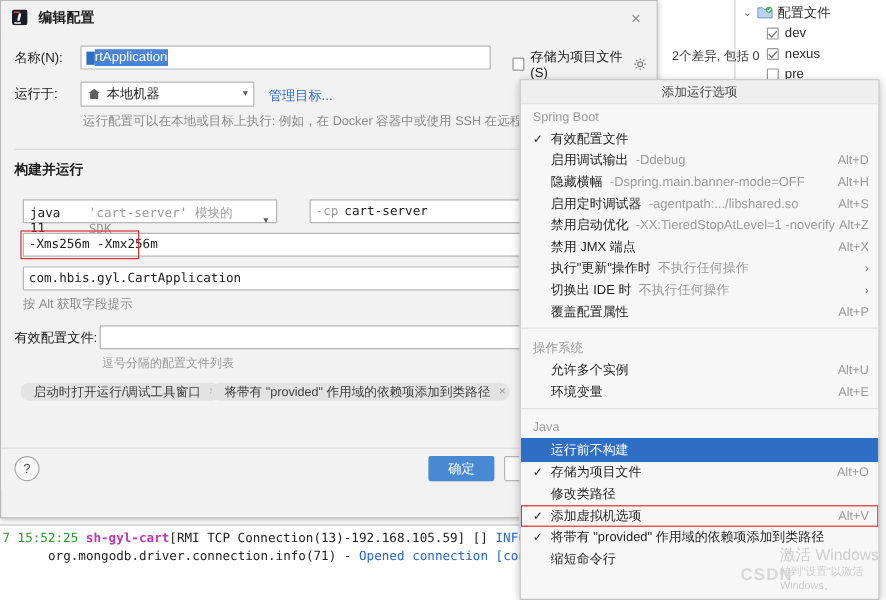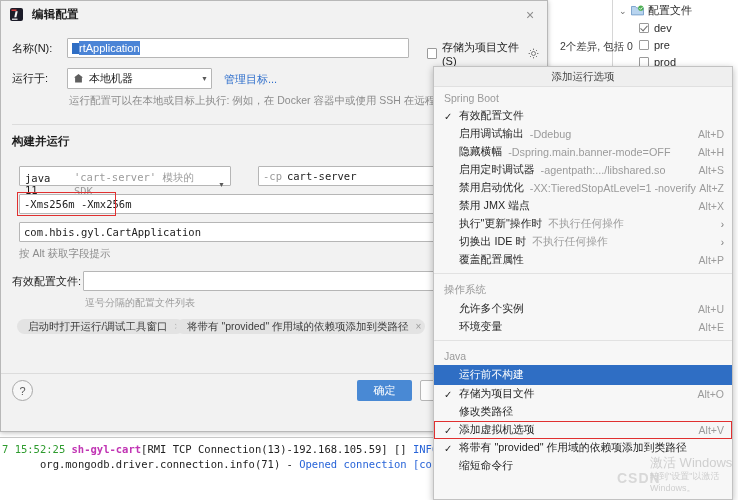--- a/index.html
+++ b/index.html
@@ -212,20 +212,24 @@
         <circle cx="9.8" cy="3.2" r="2.6" fill="#4caf50"></circle>
         <path d="M8.5 3.3l1 1 1.9-2" stroke="#fff" stroke-width="1" fill="none"></path>
       </svg>
     </span>
     <span>配置文件</span>
   </div>
 
   <div class="tree-row tree-child">
     <span class="cbx checked"></span>
     <span>dev</span>
+  </div>
+  <div class="tree-row tree-child">
+    <span class="cbx checked"></span>
+    <span>nexus</span>
   </div>
   <div class="tree-row tree-child">
     <span class="cbx"></span>
     <span>pre</span>
   </div>
   <div class="tree-row tree-child">
     <span class="cbx"></span>
     <span>prod</span>
   </div>
 </div>

